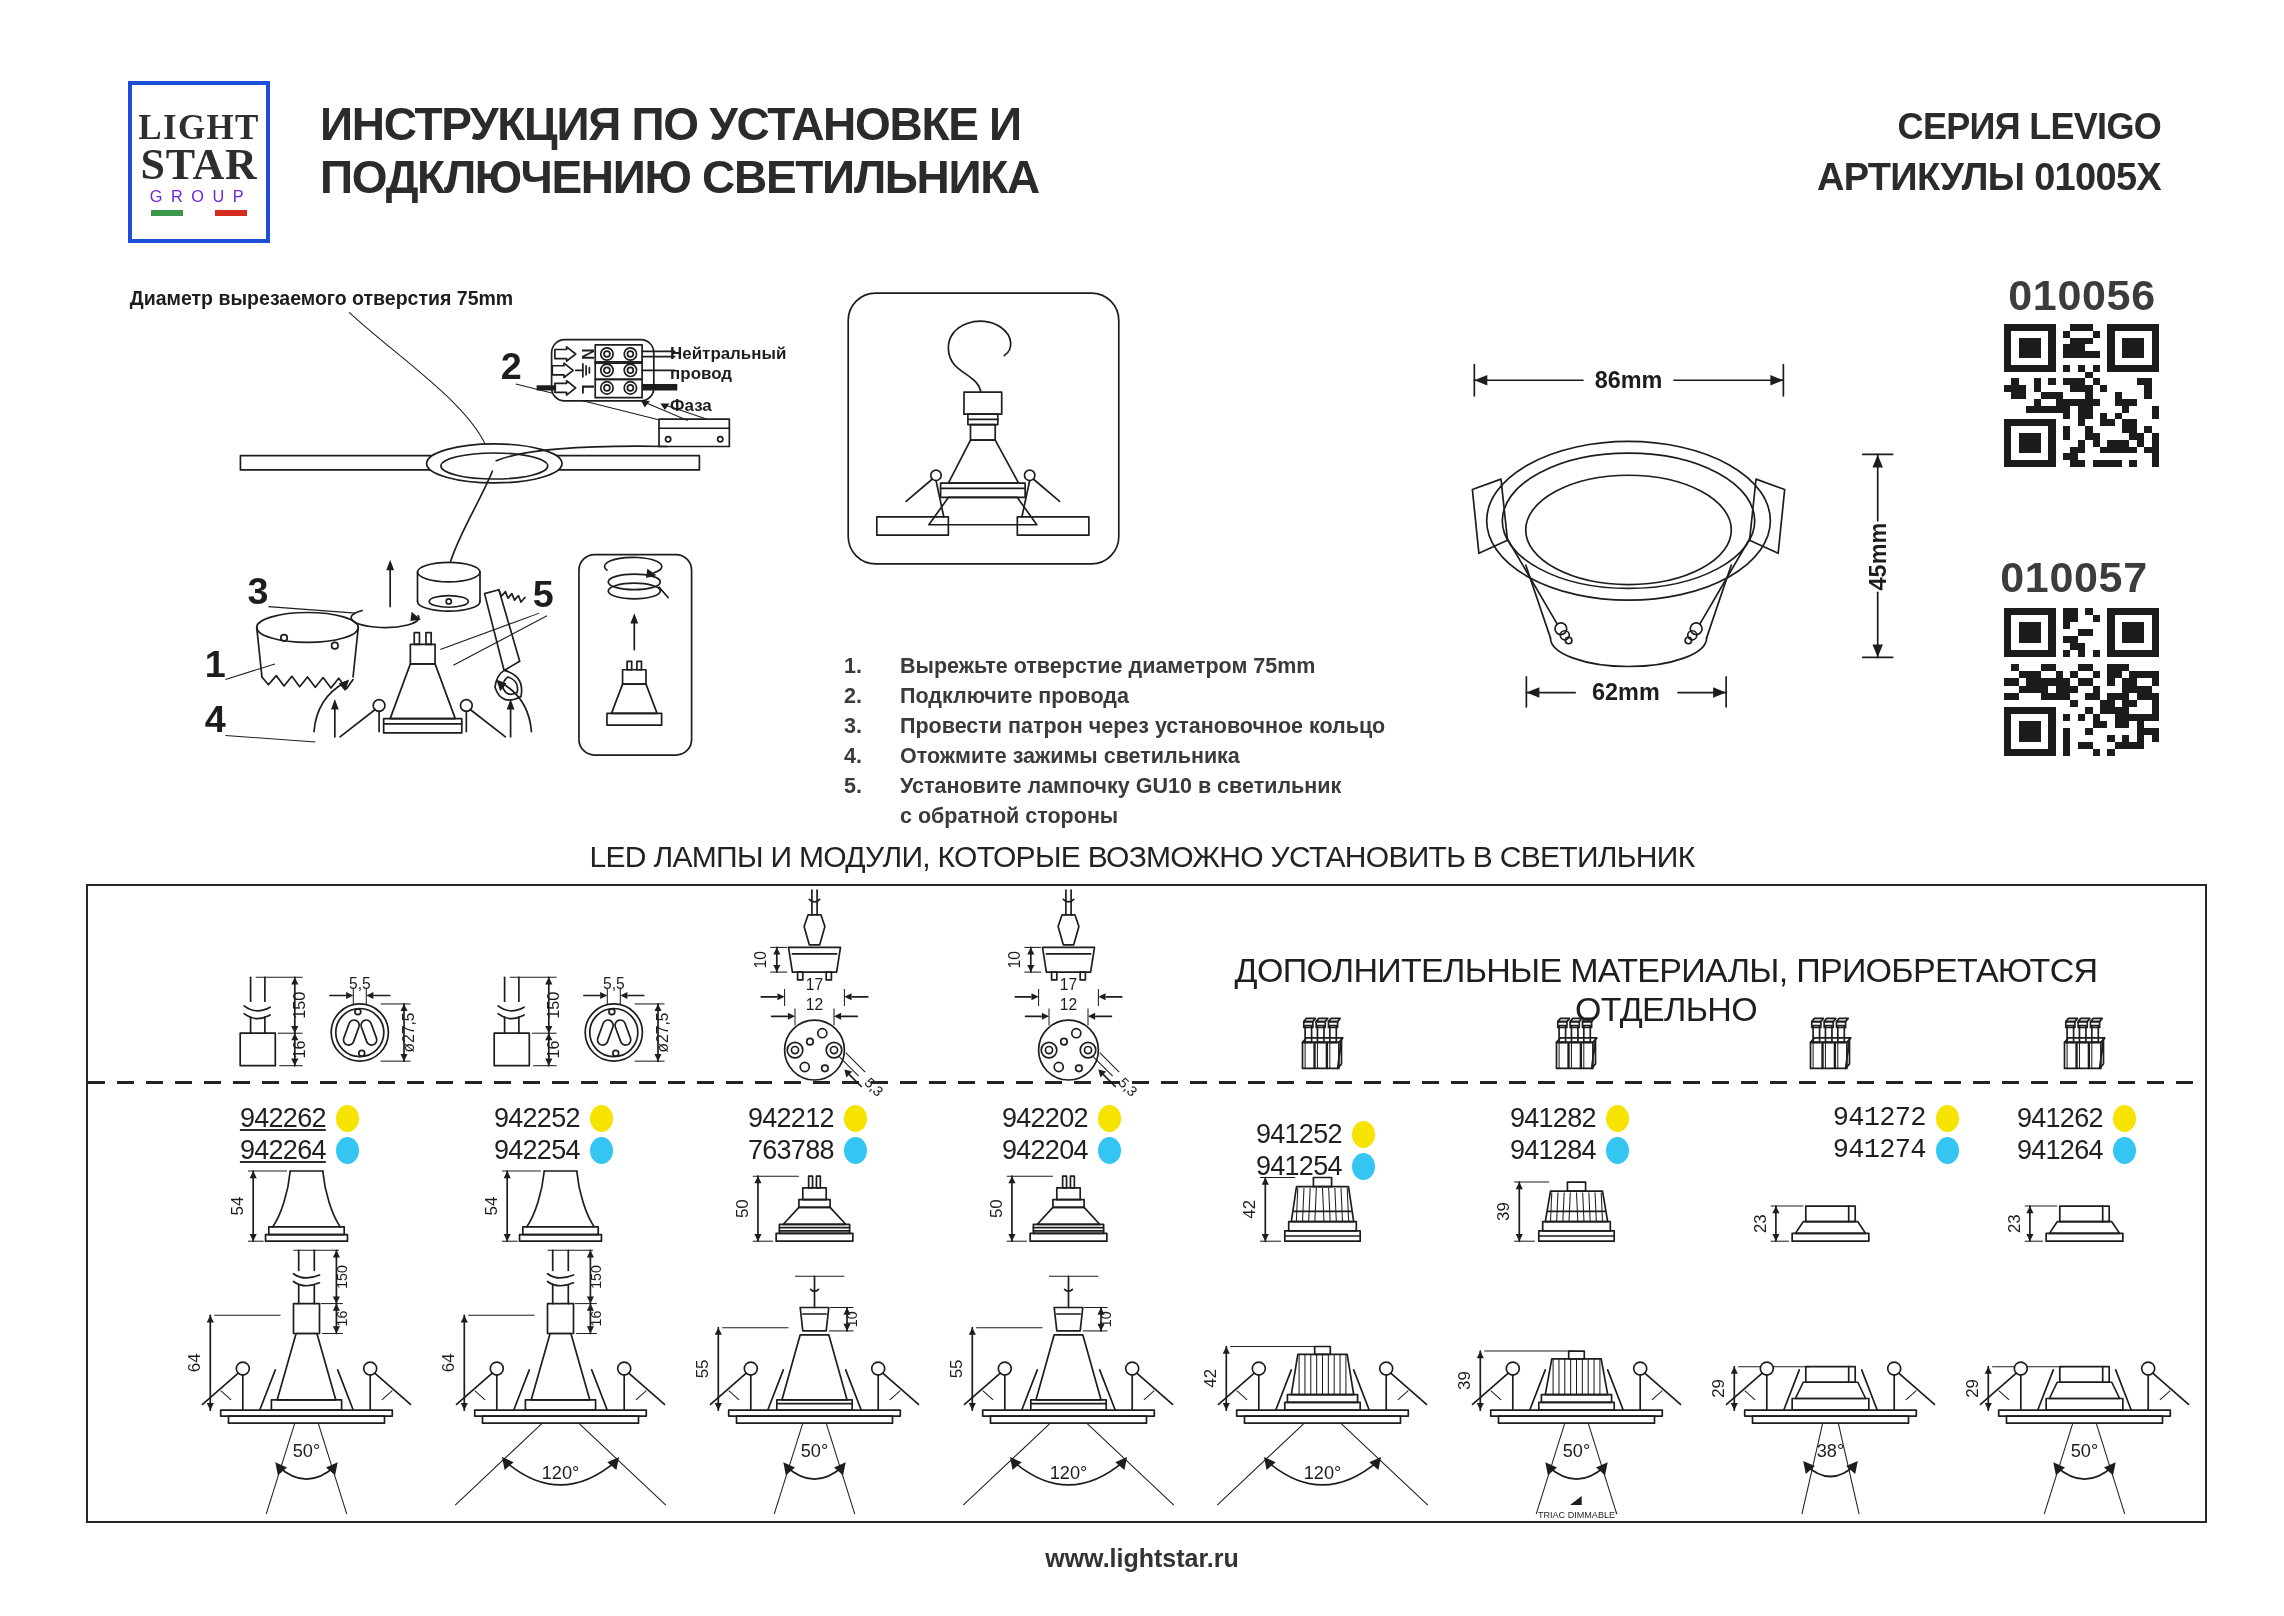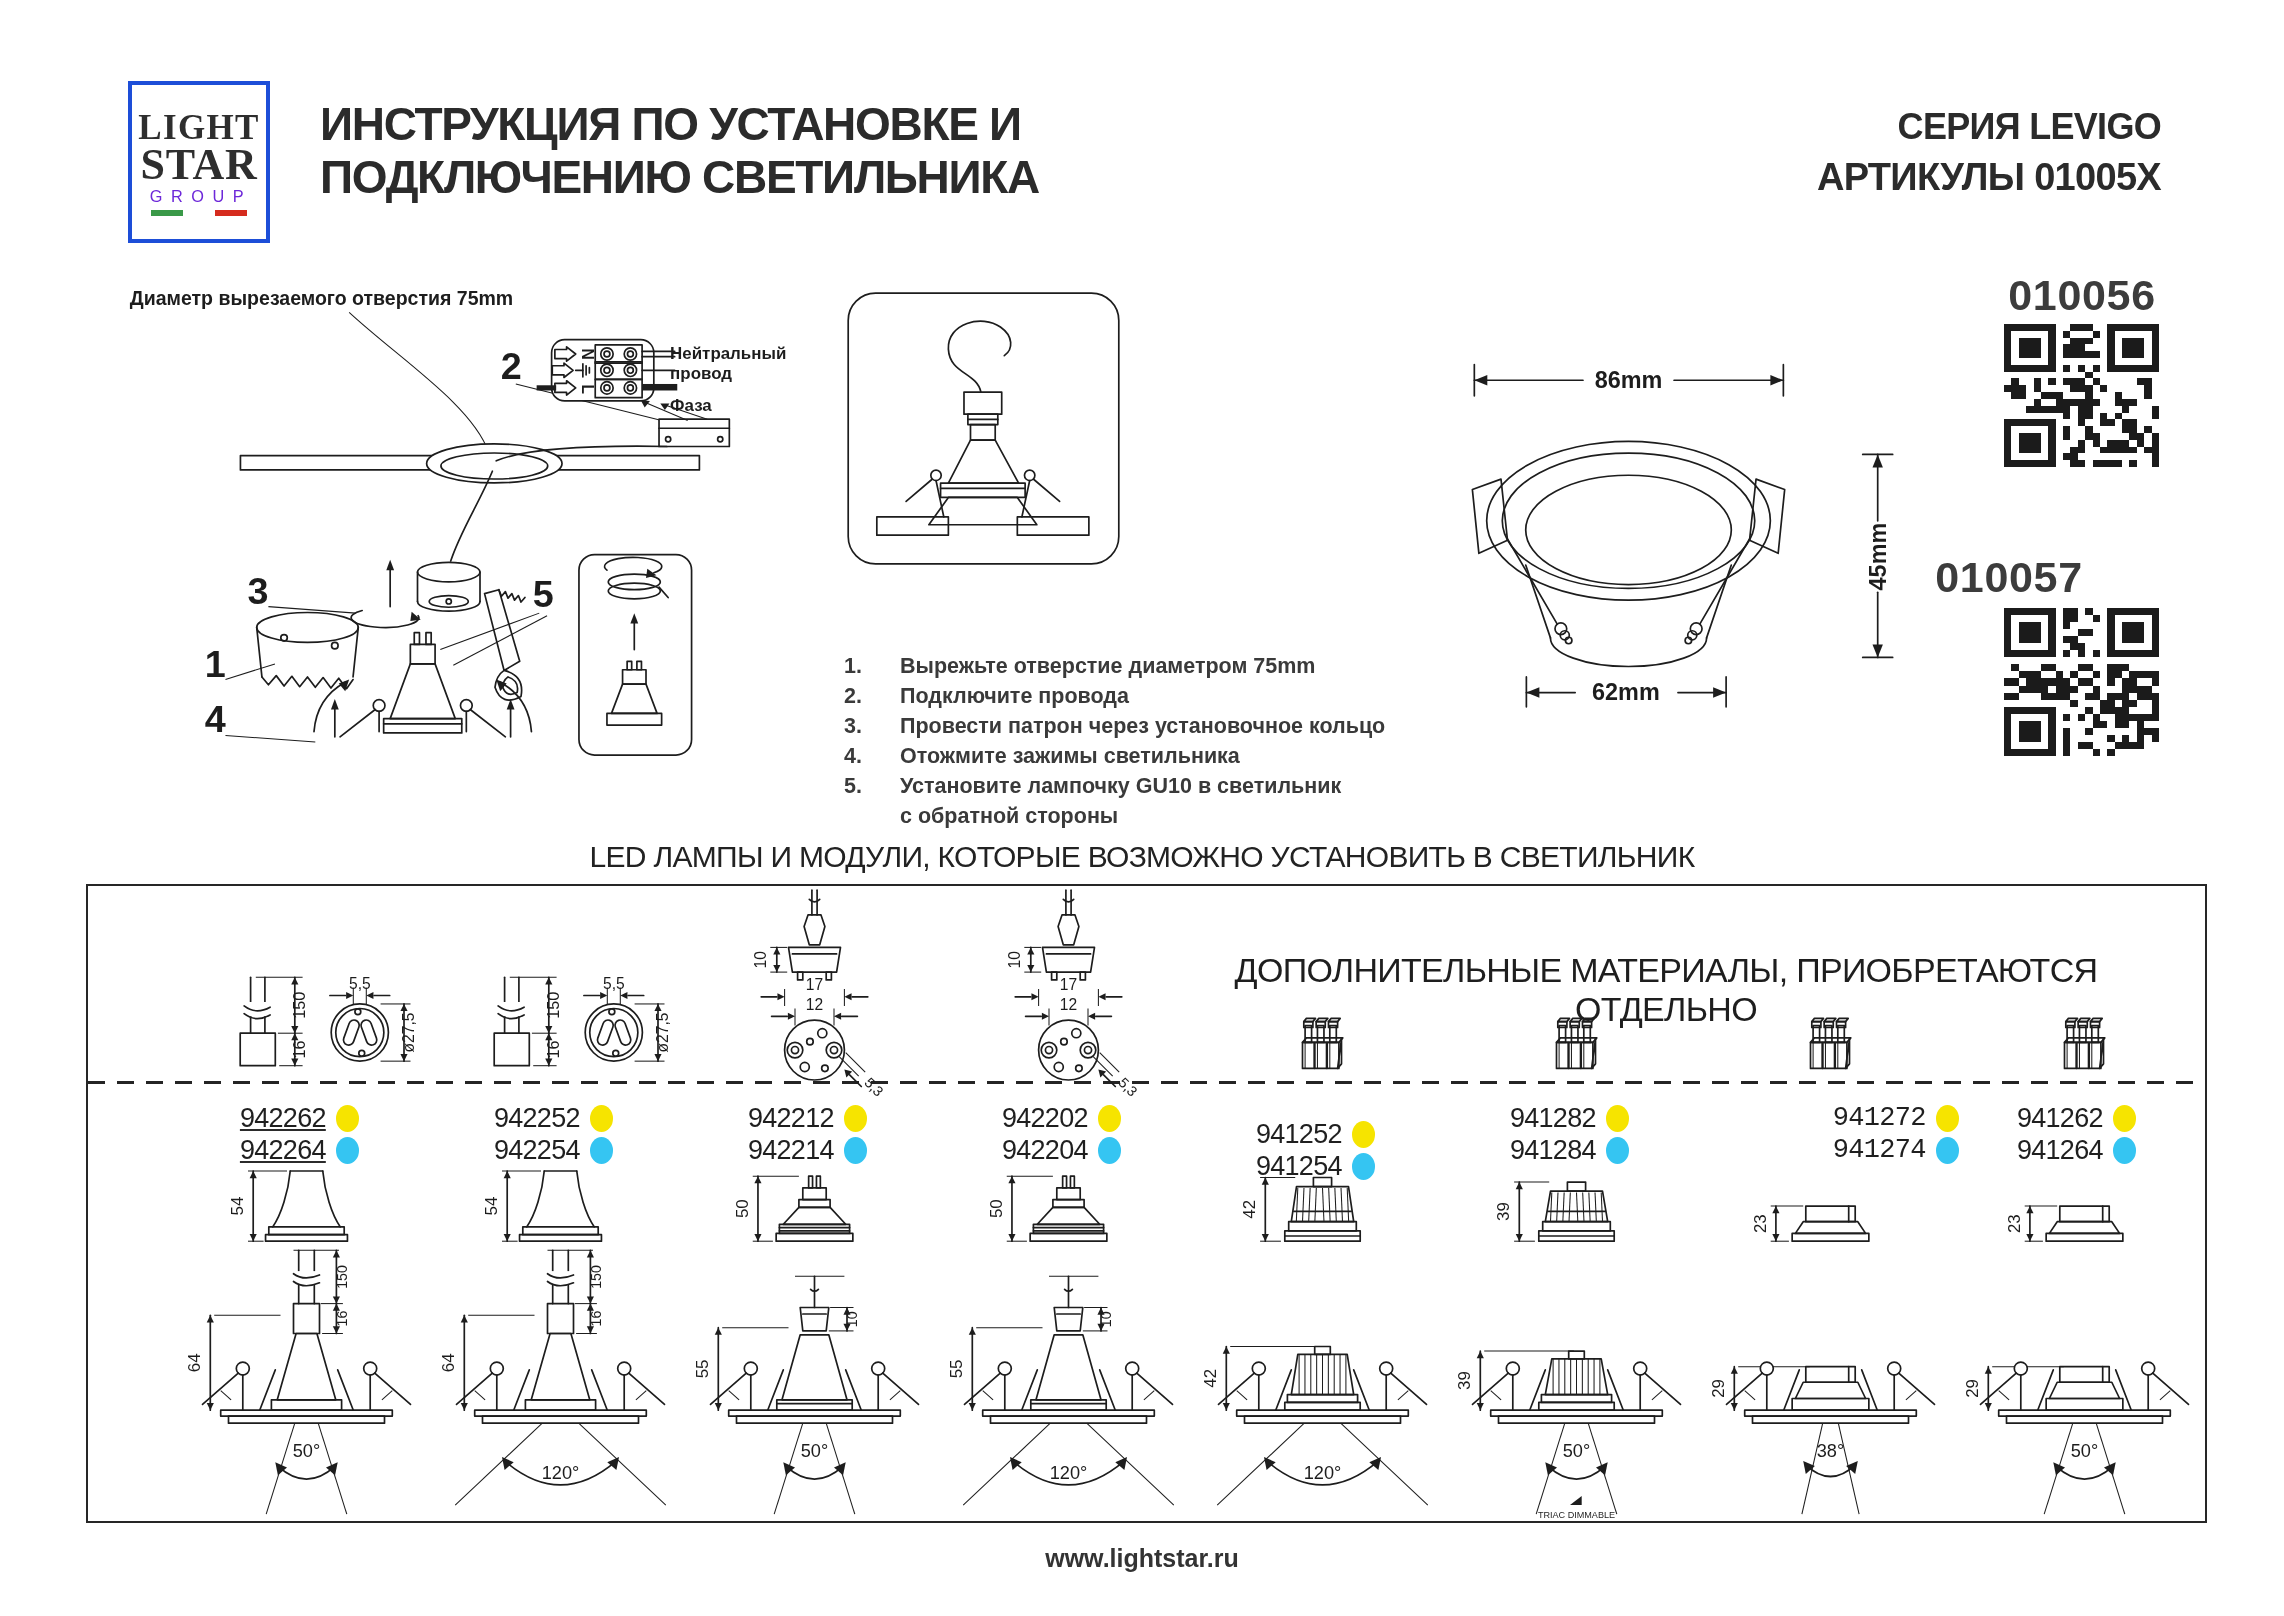--- a/index.html
+++ b/index.html
@@ -285,21 +285,21 @@
           <rect x="9" y="20" width="1" height="1"></rect>
           <rect x="10" y="20" width="1" height="1"></rect>
           <rect x="12" y="20" width="1" height="1"></rect>
           <rect x="13" y="20" width="1" height="1"></rect>
           <rect x="14" y="20" width="1" height="1"></rect>
           <rect x="15" y="20" width="1" height="1"></rect>
           <rect x="17" y="20" width="1" height="1"></rect>
           <rect x="20" y="20" width="1" height="1"></rect>
         </g>
       </svg></div>
-  <div class="abs art-code" style="left:1931px;top:553px">010057</div>
+  <div class="abs art-code" style="left:1996px;top:553px">010057</div>
   <div class="abs qr" style="left:2004px;top:608px;width:155px;height:148px"><svg width="155px" height="148" viewBox="0 0 21 21" preserveAspectRatio="none" shape-rendering="crispEdges" style="position:static;width:100%;height:100%">
         <g fill="#1b1b1b">
           <rect x="0" y="0" width="1" height="1"></rect>
           <rect x="1" y="0" width="1" height="1"></rect>
           <rect x="2" y="0" width="1" height="1"></rect>
           <rect x="3" y="0" width="1" height="1"></rect>
           <rect x="4" y="0" width="1" height="1"></rect>
           <rect x="5" y="0" width="1" height="1"></rect>
           <rect x="6" y="0" width="1" height="1"></rect>
           <rect x="8" y="0" width="1" height="1"></rect>
@@ -1103,21 +1103,21 @@
     <polygon class="blk" points="142,886 146,906 160,894"></polygon>
     <polygon class="blk" points="238,886 234,906 220,894"></polygon>
         </g>
       </svg>
       <div class="abs codes" style="left: 564px;">
         <div class="code-row">
       <span class="code-txt">942212</span>
       <span class="dot" style="background:#f6e400"></span>
     </div>
     <div class="code-row">
-      <span class="code-txt">942214</span>
+      <span class="code-txt">763788</span>
       <span class="dot" style="background:#35c5f2"></span>
     </div>
       </div>
       <svg width="247" height="635" viewBox="0 0 380 976" class="col-svg" style="left: 857px;">
         <g>
     <line class="ln" x1="186" y1="6" x2="186" y2="44"></line>
     <line class="ln" x1="194" y1="6" x2="194" y2="44"></line>
     <path class="ln" d="M182,20 q8,8 16,0"></path>
     <polygon class="ln" points="180,44 200,44 206,62 198,90 182,90 174,62"></polygon>
     <polygon class="ln" points="150,94 230,94 224,132 156,132"></polygon>

